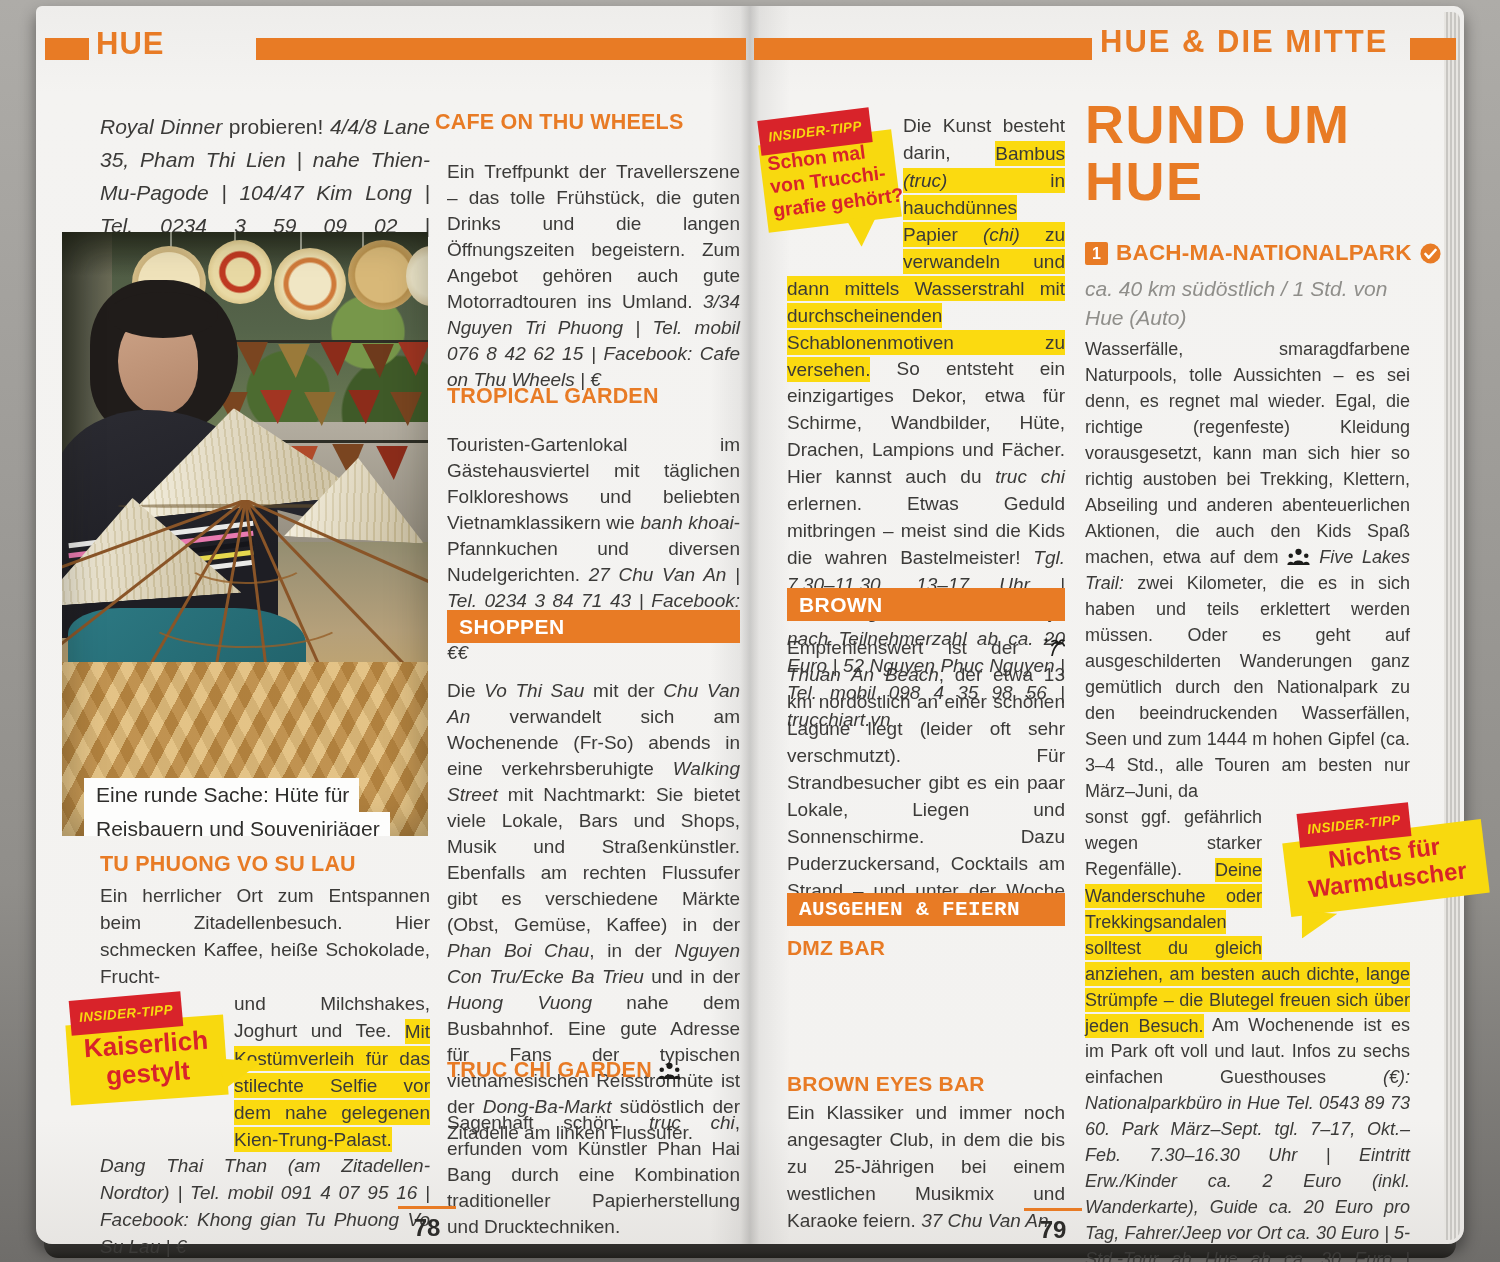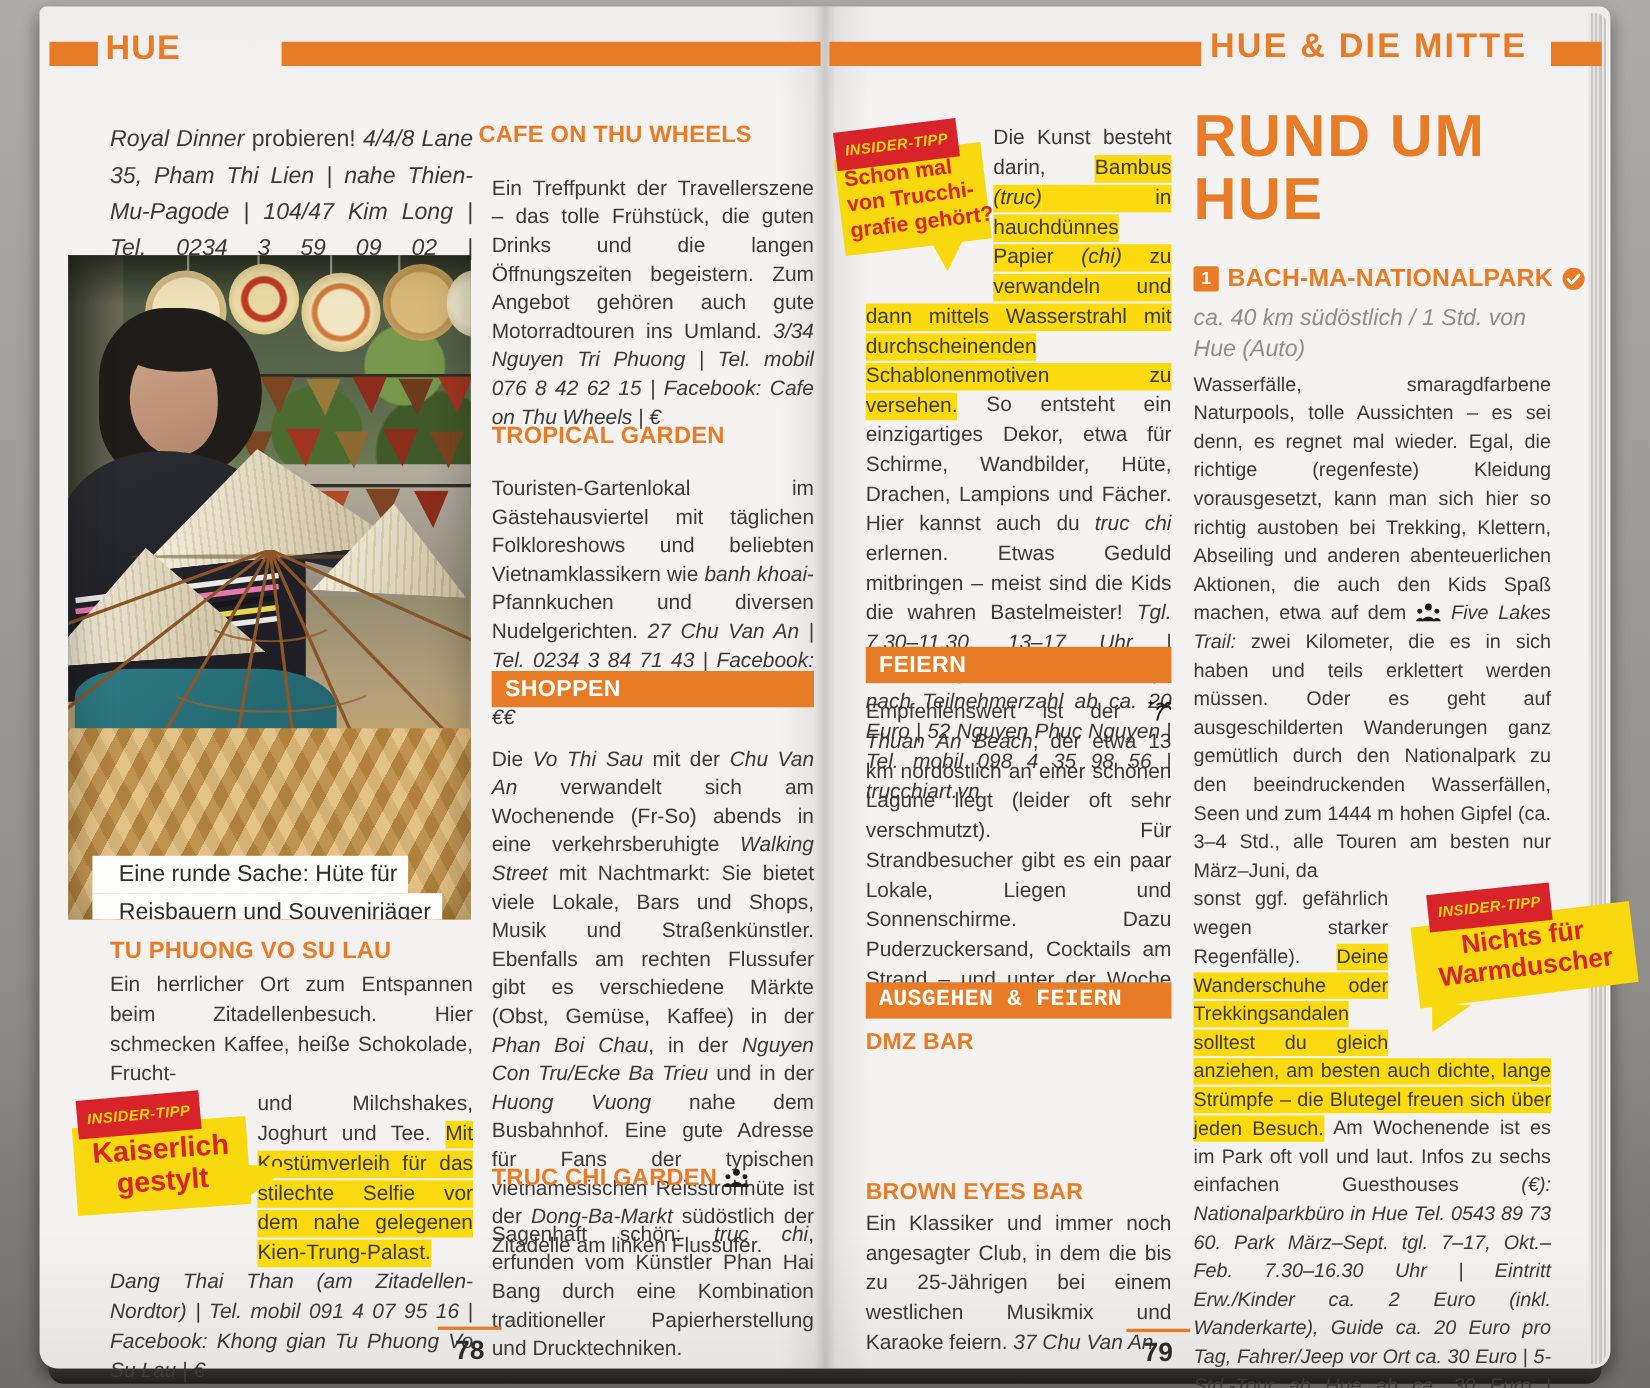--- a/index.html
+++ b/index.html
@@ -98,21 +98,21 @@
   .cone-rim{position:absolute;height:4px;background:rgba(110,85,45,.55);border-radius:50%;}
   .frame{left:0;top:268px;width:366px;height:240px;overflow:hidden;}
   .rib{position:absolute;left:182px;top:0;width:3px;height:270px;background:#8a5528;transform-origin:top center;}
   .ring{position:absolute;border:2.5px solid rgba(150,95,40,.8);border-top-color:transparent;border-left-color:transparent;border-right-color:transparent;border-radius:50%;}
   .mat{left:0;top:430px;width:366px;height:174px;
        background:repeating-linear-gradient(62deg,#d8ae66 0 13px,#c2954c 13px 26px);}
   .mat::after{content:"";position:absolute;inset:0;
        background:repeating-linear-gradient(-62deg,rgba(255,244,210,.3) 0 13px,rgba(130,75,25,.28) 13px 26px);}
   .vignette{left:0;top:0;width:100%;height:100%;box-shadow:inset 0 0 40px rgba(20,20,10,.35);}
   .caption{position:absolute;left:22px;top:546px;z-index:5;}
-  .caption .cline{display:table;background:#fdfdfc;color:#2e2d2b;font-size:21px;line-height:26px;padding:4px 10px 4px 24px;}
+  .caption .cline{display:table;background:#fdfdfc;color:#2e2d2b;font-size:21px;line-height:26px;padding:4px 10px 4px 12px;}
 </style>
 </head>
 <body>
 
 <div class="stage">
   <div class="book-bottom"></div>
   <div class="spread"></div>
   <div class="page-edges"></div>
   <div class="spine"></div>
 
@@ -249,21 +249,21 @@
         <span class="bubble" style="display:block;">
           <span class="bline" style="display:block;">Schon mal</span>
           <span class="bline" style="display:block;">von Trucchi-</span>
           <span class="bline" style="display:block;">grafie gehört?</span>
         </span>
       </span>
       <span><span>Die Kunst besteht darin, </span><span class="hl">Bambus </span><span class="i hl">(truc)</span><span class="hl"> in hauchdünnes Papier </span><span class="i hl">(chi)</span><span class="hl"> zu verwandeln und dann mittels Wasserstrahl mit durchscheinenden Schablonenmotiven zu versehen.</span><span> So entsteht ein einzigartiges Dekor, etwa für Schirme, Wandbilder, Hüte, Drachen, Lampions und Fächer. Hier kannst auch du </span><span class="i">truc chi</span><span> erlernen. Etwas Geduld mitbringen – meist sind die Kids die wahren Bastelmeister! </span><span class="i">Tgl. 7.30–11.30, 13–17 Uhr | vierstündige Kurse, Gebühr je nach Teilnehmerzahl ab ca. 20 Euro | 52 Nguyen Phuc Nguyen | Tel. mobil 098 4 35 98 56 | trucchiart.vn</span></span>
     </p>
   </div>
 
-  <div class="bar" style="left:787px;top:588px;width:266px;">FEIERN</div>
+  <div class="bar" style="left:787px;top:588px;width:266px;">BROWN</div>
   <div class="body" style="left:787px;top:634px;width:278px;"><span>Empfehlenswert ist der </span><span class="icon-inline"><svg width="22" height="19" viewBox="0 0 22 19">
           <g fill="none" stroke="#1c1c1a" stroke-width="1.7" stroke-linecap="round">
             <path d="M9 19c1-6 3-10 7-13"></path>
             <path d="M16 6C14 3.5 11.5 3 9 4.5"></path>
             <path d="M16 6c-3-.8-5.5 0-7 2.5"></path>
             <path d="M16 6c1-2.5 3-3.3 5-2.5"></path>
             <path d="M16 6c2.6-.6 4.4.4 5.2 2.6"></path>
           </g>
           <path fill="#1c1c1a" d="M3.2 0l.8 2.2L6.2 3l-2.2.8L3.2 6l-.8-2.2L.2 3l2.2-.8z"></path>
         </svg></span><span> </span><span class="i">Thuan An Beach</span><span>, der etwa 13 km nordöstlich an einer schönen Lagune liegt (leider oft sehr verschmutzt). Für Strandbesucher gibt es ein paar Lokale, Liegen und Sonnenschirme. Dazu Puderzuckersand, Cocktails am Strand – und unter der Woche ist es hier menschenleer!</span></div>

